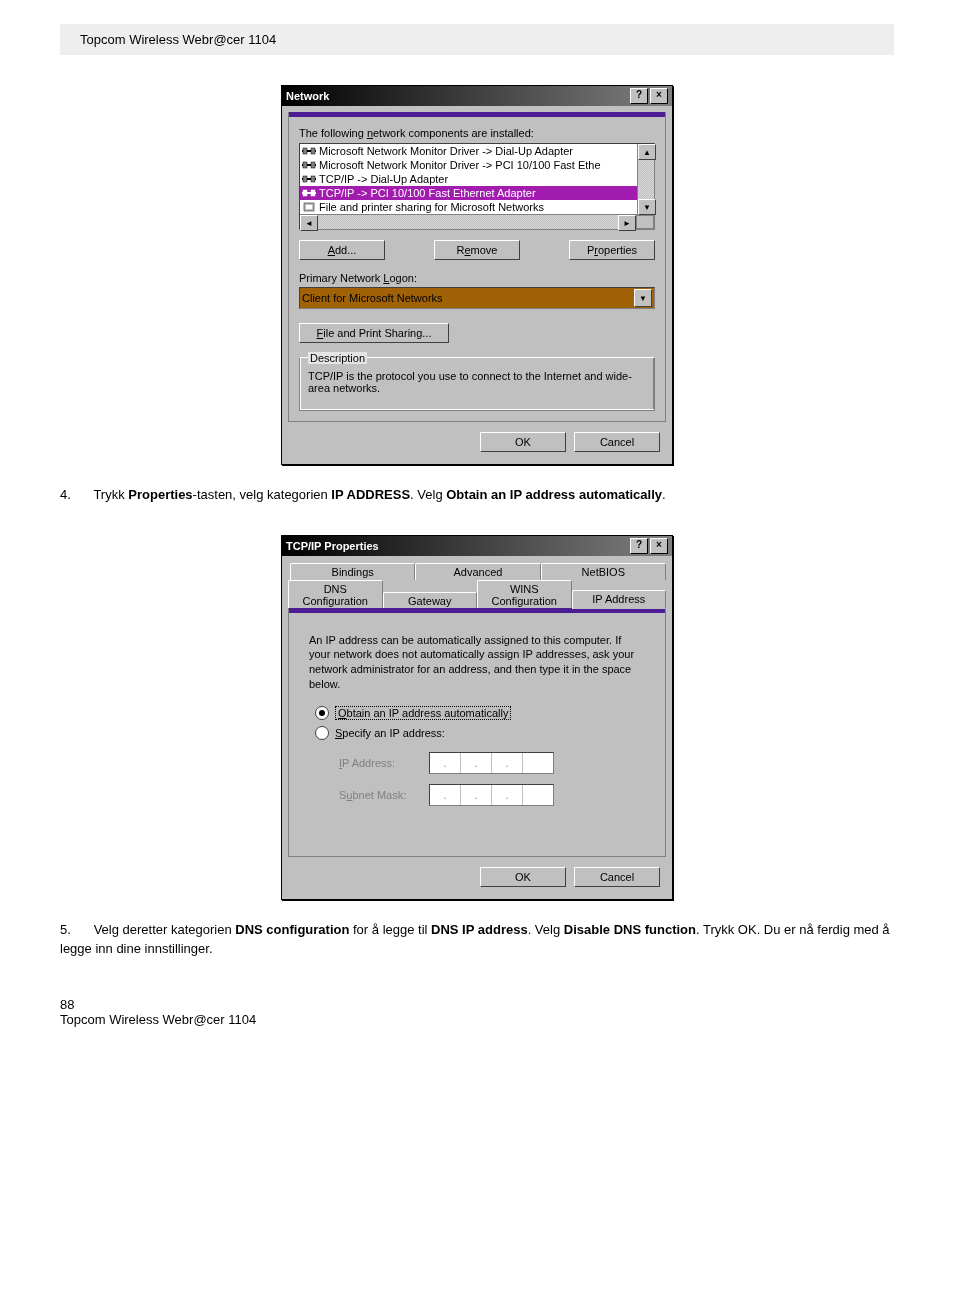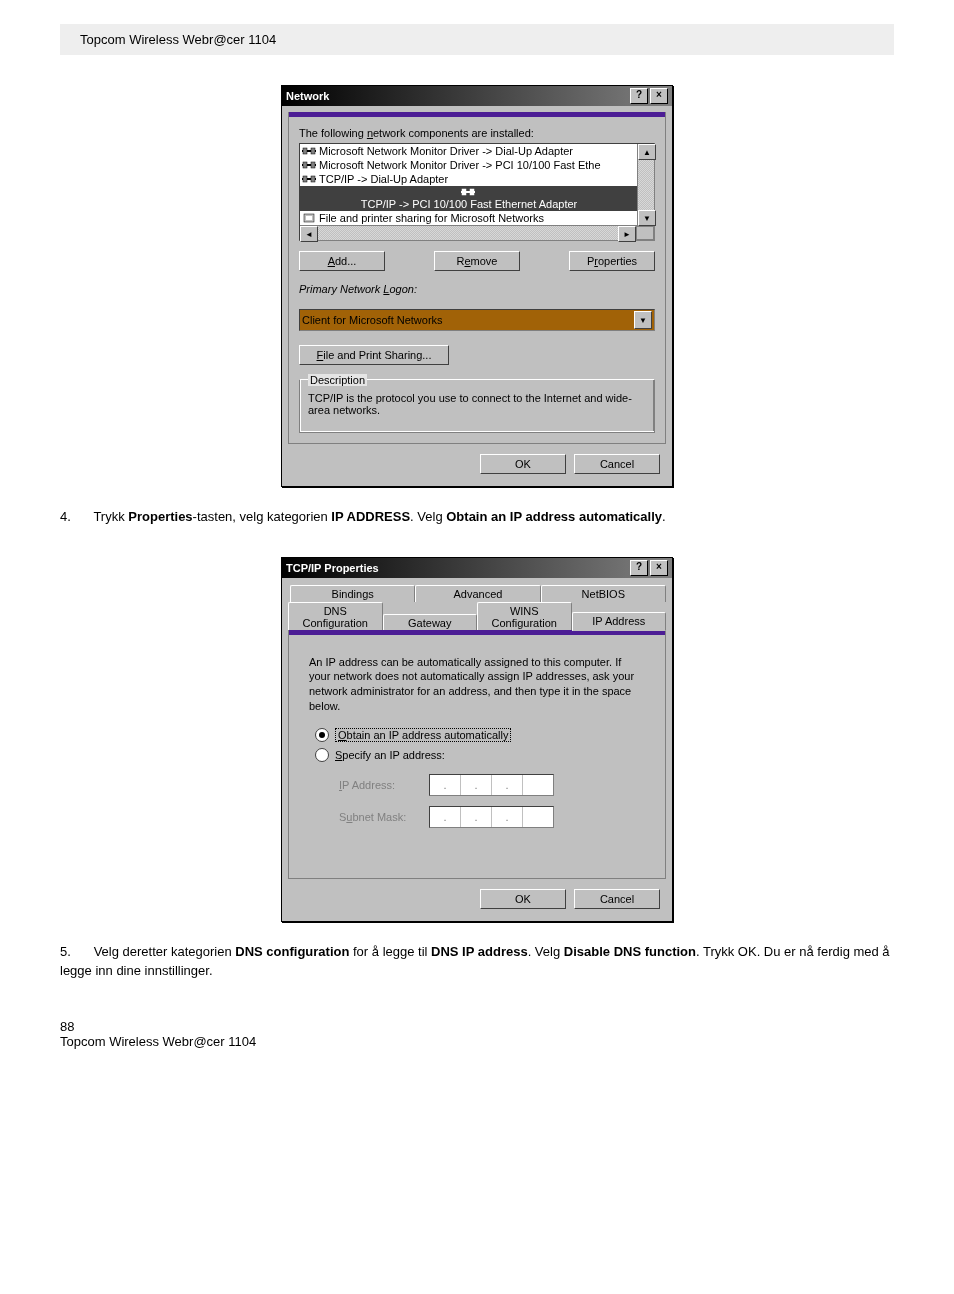--- a/index.html
+++ b/index.html
@@ -104,21 +104,21 @@
     font-size: 11px;
   }
   .list-content { padding: 0; }
   .list-row {
     display: flex;
     align-items: center;
     padding: 1px 2px;
     white-space: nowrap;
     overflow: hidden;
   }
-  .list-row.selected { background: #404040; color: #fff; flex-direction: column; }
+  .list-row.selected { background: #a21caf; color: #fff; }
   .proto-icon {
     width: 14px; height: 11px;
     margin-right: 3px;
     flex-shrink: 0;
   }
   .scrollbar-v {
     position: absolute; right: 0; top: 0; bottom: 14px;
     width: 16px; background: #d4d0c8;
     display: flex; flex-direction: column;
     border-left: 1px solid #808080;
@@ -140,21 +140,21 @@
     background: #c0c0c0;
     border-top: 1px solid #fff; border-left: 1px solid #fff;
     border-right: 1px solid #404040; border-bottom: 1px solid #404040;
     padding: 3px 8px;
     font-size: 11px;
     text-align: center;
     min-width: 86px;
     box-sizing: border-box;
   }
   .btn-row { display: flex; gap: 12px; margin-top: 10px; justify-content: space-between; }
-  .field-label { margin-top: 12px; margin-bottom: 14px; font-style: italic; }
+  .field-label { margin-top: 12px; margin-bottom: 3px; }
   .combo {
     background: #a16207;
     border: 1px inset #808080;
     border-top: 1px solid #404040; border-left: 1px solid #404040;
     display: flex; align-items: center;
     padding: 1px 2px;
     position: relative;
   }
   .combo-arrow {
     width: 16px; height: 16px;

